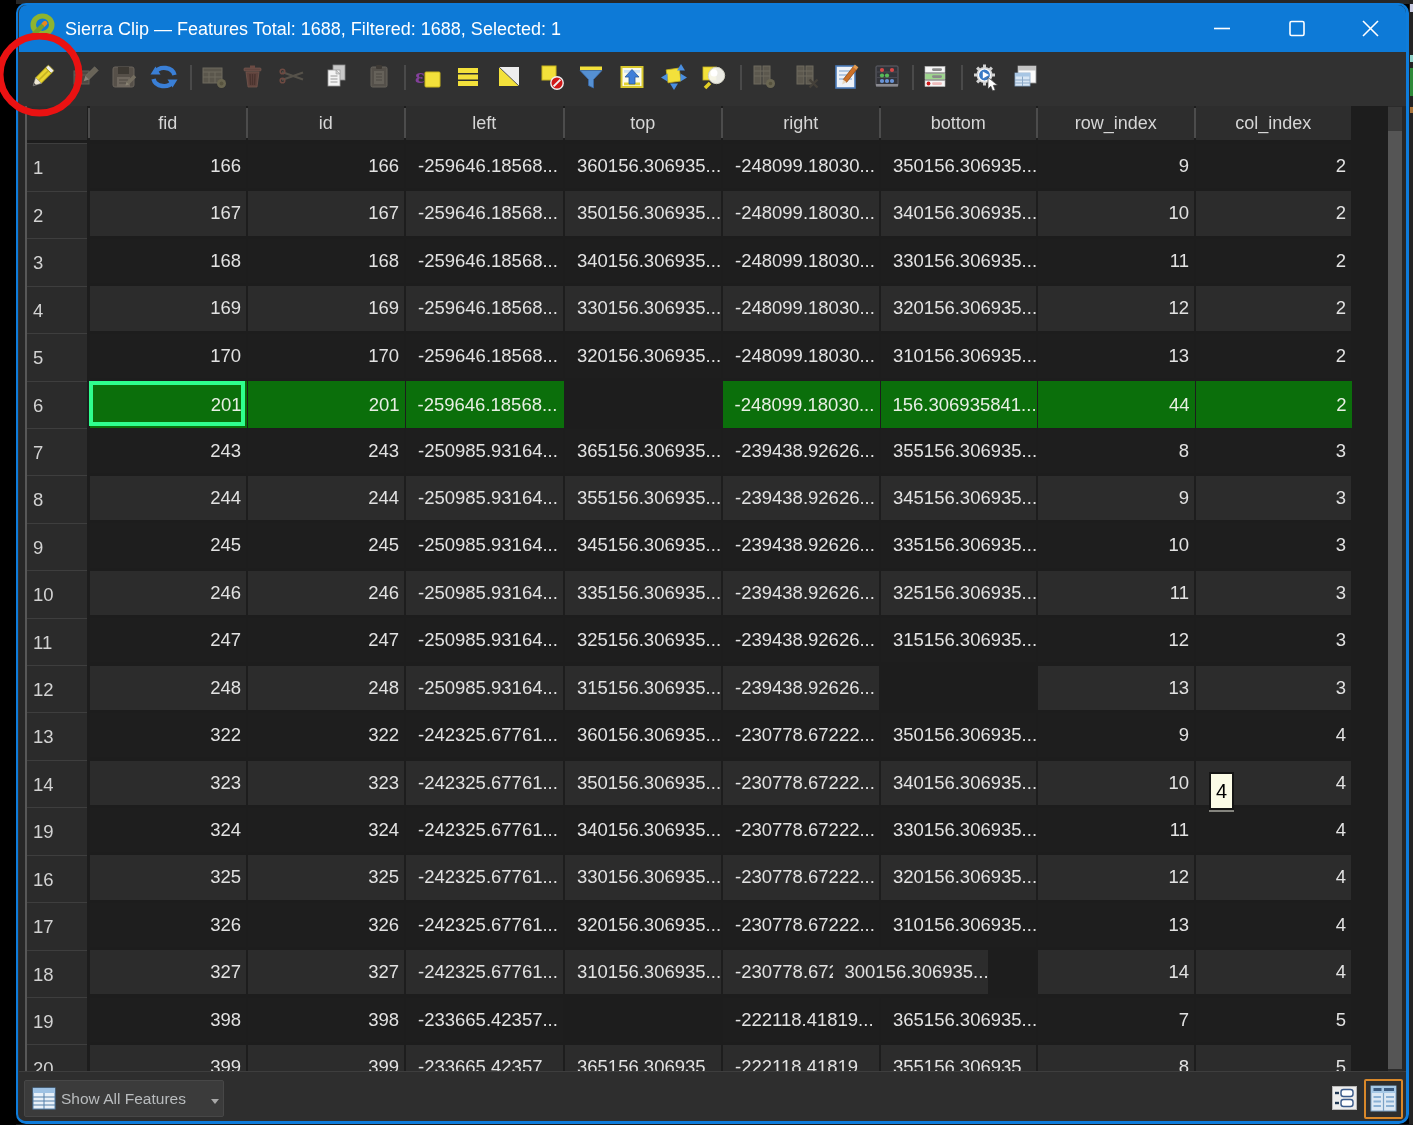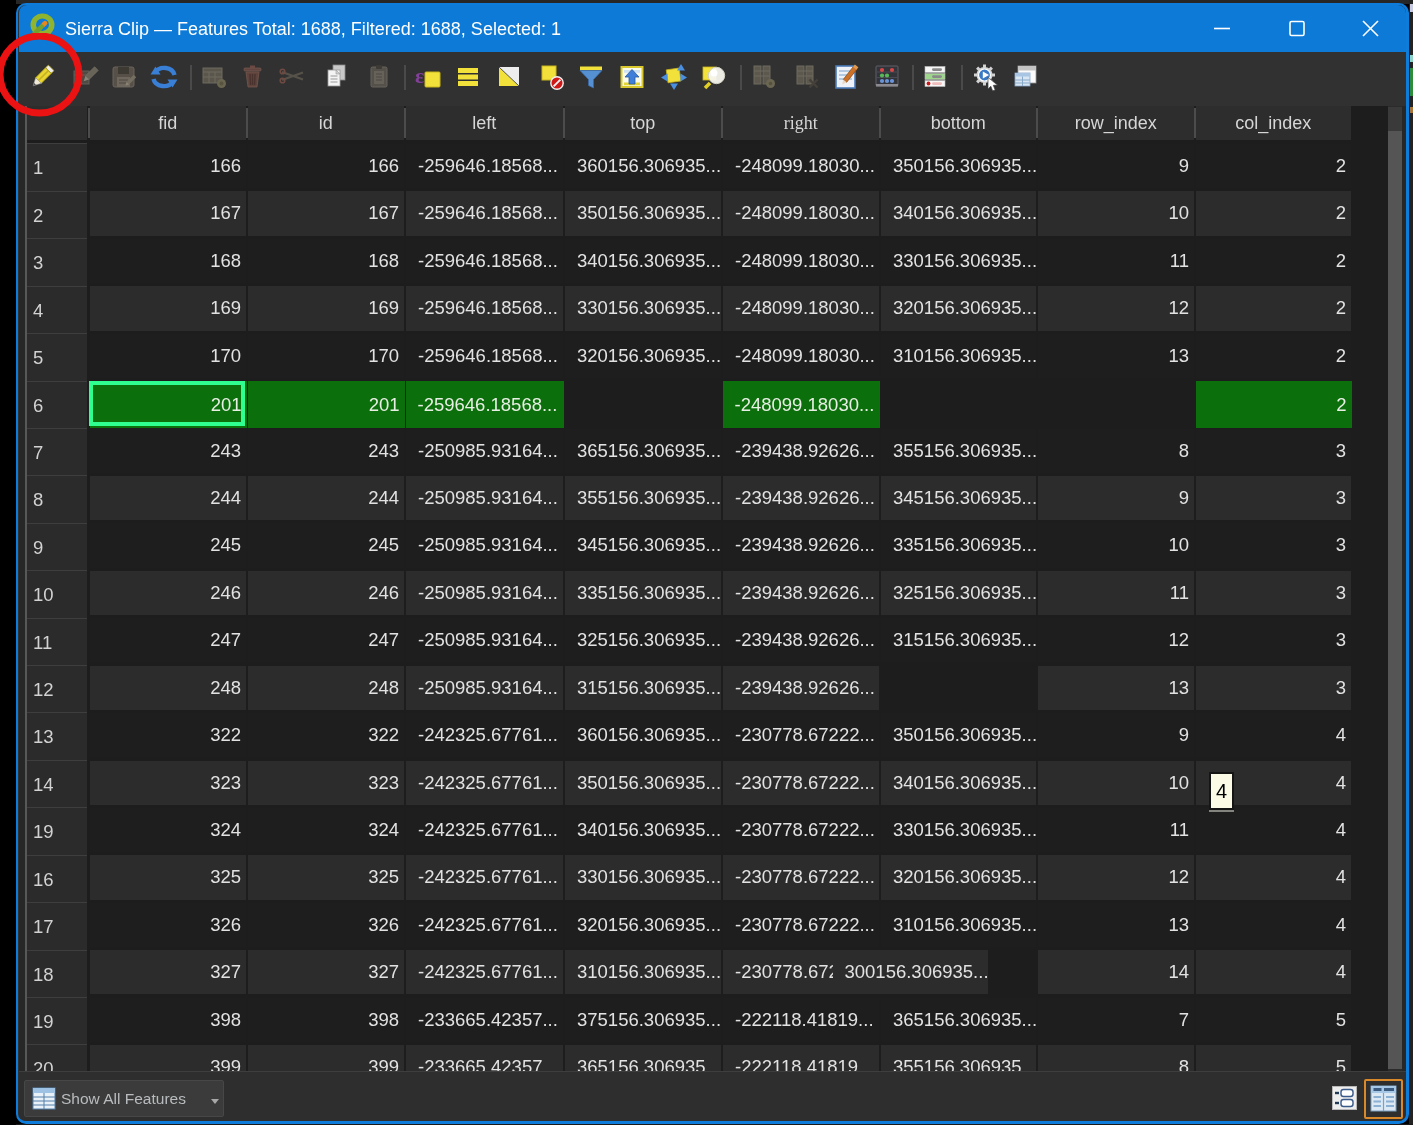--- a/index.html
+++ b/index.html
@@ -231,21 +231,21 @@
 <div style="left:961px;top:65px;width:2px;height:25px;background:#4a4a4a"></div>
 <div style="left:18.5px;top:106px;width:1387.5px;height:964.5px;background:#1d1d1d;overflow:hidden;">
 <div style="left:0px;top:0;width:6.5px;height:964.5px;background:#272727"></div>
 <div style="left:6.5px;top:0;width:1.5px;height:964.5px;background:#585858"></div>
 <div style="left:1382.5px;top:0;width:5px;height:964.5px;background:#272727"></div>
 <div style="position:absolute;left:8.5px;top:0.0px;width:59.5px;height:34.0px;background:#2d2d2d;color:#e2e2e2;text-align:right;padding-right:5px;line-height:34.0px;box-sizing:border-box;overflow:hidden;white-space:nowrap;"></div>
 <div style="position:absolute;left:71.0px;top:0.0px;width:156.5px;height:34.0px;background:#2d2d2d;color:#d6d6d6;text-align:left;padding-left:0px;line-height:34.0px;box-sizing:border-box;overflow:hidden;white-space:nowrap;text-align:center;font-size:18px;">fid</div>
 <div style="position:absolute;left:229.0px;top:0.0px;width:156.5px;height:34.0px;background:#2d2d2d;color:#d6d6d6;text-align:left;padding-left:0px;line-height:34.0px;box-sizing:border-box;overflow:hidden;white-space:nowrap;text-align:center;font-size:18px;">id</div>
 <div style="position:absolute;left:387.0px;top:0.0px;width:157.5px;height:34.0px;background:#2d2d2d;color:#d6d6d6;text-align:left;padding-left:0px;line-height:34.0px;box-sizing:border-box;overflow:hidden;white-space:nowrap;text-align:center;font-size:18px;">left</div>
 <div style="position:absolute;left:546.0px;top:0.0px;width:156.5px;height:34.0px;background:#2d2d2d;color:#d6d6d6;text-align:left;padding-left:0px;line-height:34.0px;box-sizing:border-box;overflow:hidden;white-space:nowrap;text-align:center;font-size:18px;">top</div>
-<div style="position:absolute;left:704.0px;top:0.0px;width:156.5px;height:34.0px;background:#2d2d2d;color:#d6d6d6;text-align:left;padding-left:0px;line-height:34.0px;box-sizing:border-box;overflow:hidden;white-space:nowrap;text-align:center;font-size:18px;font-family:Liberation Serif, serif;">right</div>
+<div style="position:absolute;left:704.0px;top:0.0px;width:156.5px;height:34.0px;background:#2d2d2d;color:#d6d6d6;text-align:left;padding-left:0px;line-height:34.0px;box-sizing:border-box;overflow:hidden;white-space:nowrap;text-align:center;font-size:18px;">right</div>
 <div style="position:absolute;left:862.0px;top:0.0px;width:155.5px;height:34.0px;background:#2d2d2d;color:#d6d6d6;text-align:left;padding-left:0px;line-height:34.0px;box-sizing:border-box;overflow:hidden;white-space:nowrap;text-align:center;font-size:18px;">bottom</div>
 <div style="position:absolute;left:1019.0px;top:0.0px;width:156.5px;height:34.0px;background:#2d2d2d;color:#d6d6d6;text-align:left;padding-left:0px;line-height:34.0px;box-sizing:border-box;overflow:hidden;white-space:nowrap;text-align:center;font-size:18px;">row_index</div>
 <div style="position:absolute;left:1177.0px;top:0.0px;width:155.5px;height:34.0px;background:#2d2d2d;color:#d6d6d6;text-align:left;padding-left:0px;line-height:34.0px;box-sizing:border-box;overflow:hidden;white-space:nowrap;text-align:center;font-size:18px;">col_index</div>
 <div style="left:69.5px;top:2px;width:1.5px;height:30px;background:#4c4c4c"></div>
 <div style="left:227.5px;top:2px;width:1.5px;height:30px;background:#4c4c4c"></div>
 <div style="left:385.5px;top:2px;width:1.5px;height:30px;background:#4c4c4c"></div>
 <div style="left:544.5px;top:2px;width:1.5px;height:30px;background:#4c4c4c"></div>
 <div style="left:702.5px;top:2px;width:1.5px;height:30px;background:#4c4c4c"></div>
 <div style="left:860.5px;top:2px;width:1.5px;height:30px;background:#4c4c4c"></div>
 <div style="left:1017.5px;top:2px;width:1.5px;height:30px;background:#4c4c4c"></div>
@@ -294,20 +294,22 @@
 <div style="position:absolute;left:546.5px;top:227.7px;width:156.0px;height:44.3px;background:#1e1e1e;color:#e2e2e2;text-align:left;padding-left:12px;line-height:44.3px;box-sizing:border-box;overflow:hidden;white-space:nowrap;">320156.306935...</div>
 <div style="position:absolute;left:704.5px;top:227.7px;width:156.0px;height:44.3px;background:#1e1e1e;color:#e2e2e2;text-align:left;padding-left:12px;line-height:44.3px;box-sizing:border-box;overflow:hidden;white-space:nowrap;">-248099.18030...</div>
 <div style="position:absolute;left:862.5px;top:227.7px;width:155.0px;height:44.3px;background:#1e1e1e;color:#e2e2e2;text-align:left;padding-left:12px;line-height:44.3px;box-sizing:border-box;overflow:hidden;white-space:nowrap;">310156.306935...</div>
 <div style="position:absolute;left:1019.5px;top:227.7px;width:156.0px;height:44.3px;background:#1e1e1e;color:#e2e2e2;text-align:right;padding-right:5px;line-height:44.3px;box-sizing:border-box;overflow:hidden;white-space:nowrap;">13</div>
 <div style="position:absolute;left:1177.5px;top:227.7px;width:155.0px;height:44.3px;background:#1e1e1e;color:#e2e2e2;text-align:right;padding-right:5px;line-height:44.3px;box-sizing:border-box;overflow:hidden;white-space:nowrap;">2</div>
 <div style="left:8.5px;top:274.5px;width:59.5px;height:47.42px;border-top:1px solid #3e3e3e;color:#d2d2d2;padding-left:6px;line-height:47.42px;">6</div>
 <div style="position:absolute;left:71.0px;top:274.5px;width:157.0px;height:47.4px;background:#0b6f0b;color:#e8efe4;text-align:right;padding-right:5px;line-height:47.4px;box-sizing:border-box;overflow:hidden;white-space:nowrap;">201</div>
 <div style="position:absolute;left:229.0px;top:274.5px;width:157.0px;height:47.4px;background:#0b6f0b;color:#e8efe4;text-align:right;padding-right:5px;line-height:47.4px;box-sizing:border-box;overflow:hidden;white-space:nowrap;">201</div>
 <div style="position:absolute;left:387.0px;top:274.5px;width:158.0px;height:47.4px;background:#0b6f0b;color:#e8efe4;text-align:left;padding-left:12px;line-height:47.4px;box-sizing:border-box;overflow:hidden;white-space:nowrap;">-259646.18568...</div>
 <div style="position:absolute;left:704.0px;top:274.5px;width:157.0px;height:47.4px;background:#0b6f0b;color:#e8efe4;text-align:left;padding-left:12px;line-height:47.4px;box-sizing:border-box;overflow:hidden;white-space:nowrap;">-248099.18030...</div>
+<div style="position:absolute;left:862.0px;top:274.5px;width:156.0px;height:47.4px;background:#0b6f0b;color:#e8efe4;text-align:left;padding-left:12px;line-height:47.4px;box-sizing:border-box;overflow:hidden;white-space:nowrap;">156.306935841...</div>
+<div style="position:absolute;left:1019.0px;top:274.5px;width:157.0px;height:47.4px;background:#0b6f0b;color:#e8efe4;text-align:right;padding-right:5px;line-height:47.4px;box-sizing:border-box;overflow:hidden;white-space:nowrap;">44</div>
 <div style="position:absolute;left:1177.0px;top:274.5px;width:156.0px;height:47.4px;background:#0b6f0b;color:#e8efe4;text-align:right;padding-right:5px;line-height:47.4px;box-sizing:border-box;overflow:hidden;white-space:nowrap;">2</div>
 <div style="left:8.5px;top:321.9px;width:59.5px;height:47.42px;border-top:1px solid #3e3e3e;color:#d2d2d2;padding-left:6px;line-height:47.42px;">7</div>
 <div style="position:absolute;left:71.5px;top:322.5px;width:156.0px;height:44.3px;background:#1e1e1e;color:#e2e2e2;text-align:right;padding-right:5px;line-height:44.3px;box-sizing:border-box;overflow:hidden;white-space:nowrap;">243</div>
 <div style="position:absolute;left:229.5px;top:322.5px;width:156.0px;height:44.3px;background:#1e1e1e;color:#e2e2e2;text-align:right;padding-right:5px;line-height:44.3px;box-sizing:border-box;overflow:hidden;white-space:nowrap;">243</div>
 <div style="position:absolute;left:387.5px;top:322.5px;width:157.0px;height:44.3px;background:#1e1e1e;color:#e2e2e2;text-align:left;padding-left:12px;line-height:44.3px;box-sizing:border-box;overflow:hidden;white-space:nowrap;">-250985.93164...</div>
 <div style="position:absolute;left:546.5px;top:322.5px;width:156.0px;height:44.3px;background:#1e1e1e;color:#e2e2e2;text-align:left;padding-left:12px;line-height:44.3px;box-sizing:border-box;overflow:hidden;white-space:nowrap;">365156.306935...</div>
 <div style="position:absolute;left:704.5px;top:322.5px;width:156.0px;height:44.3px;background:#1e1e1e;color:#e2e2e2;text-align:left;padding-left:12px;line-height:44.3px;box-sizing:border-box;overflow:hidden;white-space:nowrap;">-239438.92626...</div>
 <div style="position:absolute;left:862.5px;top:322.5px;width:155.0px;height:44.3px;background:#1e1e1e;color:#e2e2e2;text-align:left;padding-left:12px;line-height:44.3px;box-sizing:border-box;overflow:hidden;white-space:nowrap;">355156.306935...</div>
 <div style="position:absolute;left:1019.5px;top:322.5px;width:156.0px;height:44.3px;background:#1e1e1e;color:#e2e2e2;text-align:right;padding-right:5px;line-height:44.3px;box-sizing:border-box;overflow:hidden;white-space:nowrap;">8</div>
 <div style="position:absolute;left:1177.5px;top:322.5px;width:155.0px;height:44.3px;background:#1e1e1e;color:#e2e2e2;text-align:right;padding-right:5px;line-height:44.3px;box-sizing:border-box;overflow:hidden;white-space:nowrap;">3</div>
@@ -406,21 +408,20 @@
 <div style="position:absolute;left:387.5px;top:844.1px;width:157.0px;height:44.3px;background:#2c2c2c;color:#e2e2e2;text-align:left;padding-left:12px;line-height:44.3px;box-sizing:border-box;overflow:hidden;white-space:nowrap;">-242325.67761...</div>
 <div style="position:absolute;left:546.5px;top:844.1px;width:156.0px;height:44.3px;background:#2c2c2c;color:#e2e2e2;text-align:left;padding-left:12px;line-height:44.3px;box-sizing:border-box;overflow:hidden;white-space:nowrap;">310156.306935...</div>
 <div style="position:absolute;left:704.5px;top:844.1px;width:156.0px;height:44.3px;background:#2c2c2c;color:#e2e2e2;text-align:left;padding-left:12px;line-height:44.3px;box-sizing:border-box;overflow:hidden;white-space:nowrap;">-230778.67222...</div>
 <div style="position:absolute;left:814px;top:844.1px;width:155.0px;height:44.3px;background:#2c2c2c;color:#e2e2e2;text-align:left;padding-left:12px;line-height:44.3px;box-sizing:border-box;overflow:hidden;white-space:nowrap;">300156.306935...</div>
 <div style="position:absolute;left:1019.5px;top:844.1px;width:156.0px;height:44.3px;background:#2c2c2c;color:#e2e2e2;text-align:right;padding-right:5px;line-height:44.3px;box-sizing:border-box;overflow:hidden;white-space:nowrap;">14</div>
 <div style="position:absolute;left:1177.5px;top:844.1px;width:155.0px;height:44.3px;background:#2c2c2c;color:#e2e2e2;text-align:right;padding-right:5px;line-height:44.3px;box-sizing:border-box;overflow:hidden;white-space:nowrap;">4</div>
 <div style="left:8.5px;top:891.0px;width:59.5px;height:47.42px;border-top:1px solid #3e3e3e;color:#d2d2d2;padding-left:6px;line-height:47.42px;">19</div>
 <div style="position:absolute;left:71.5px;top:891.6px;width:156.0px;height:44.3px;background:#1e1e1e;color:#e2e2e2;text-align:right;padding-right:5px;line-height:44.3px;box-sizing:border-box;overflow:hidden;white-space:nowrap;">398</div>
 <div style="position:absolute;left:229.5px;top:891.6px;width:156.0px;height:44.3px;background:#1e1e1e;color:#e2e2e2;text-align:right;padding-right:5px;line-height:44.3px;box-sizing:border-box;overflow:hidden;white-space:nowrap;">398</div>
 <div style="position:absolute;left:387.5px;top:891.6px;width:157.0px;height:44.3px;background:#1e1e1e;color:#e2e2e2;text-align:left;padding-left:12px;line-height:44.3px;box-sizing:border-box;overflow:hidden;white-space:nowrap;">-233665.42357...</div>
-<div style="position:absolute;left:546.5px;top:891.6px;width:156.0px;height:44.3px;background:#1e1e1e;color:#e2e2e2;text-align:left;padding-left:12px;line-height:44.3px;box-sizing:border-box;overflow:hidden;white-space:nowrap;">375156.306935...</div>
 <div style="position:absolute;left:704.5px;top:891.6px;width:156.0px;height:44.3px;background:#1e1e1e;color:#e2e2e2;text-align:left;padding-left:12px;line-height:44.3px;box-sizing:border-box;overflow:hidden;white-space:nowrap;">-222118.41819...</div>
 <div style="position:absolute;left:862.5px;top:891.6px;width:155.0px;height:44.3px;background:#1e1e1e;color:#e2e2e2;text-align:left;padding-left:12px;line-height:44.3px;box-sizing:border-box;overflow:hidden;white-space:nowrap;">365156.306935...</div>
 <div style="position:absolute;left:1019.5px;top:891.6px;width:156.0px;height:44.3px;background:#1e1e1e;color:#e2e2e2;text-align:right;padding-right:5px;line-height:44.3px;box-sizing:border-box;overflow:hidden;white-space:nowrap;">7</div>
 <div style="position:absolute;left:1177.5px;top:891.6px;width:155.0px;height:44.3px;background:#1e1e1e;color:#e2e2e2;text-align:right;padding-right:5px;line-height:44.3px;box-sizing:border-box;overflow:hidden;white-space:nowrap;">5</div>
 <div style="left:8.5px;top:938.4px;width:59.5px;height:47.42px;border-top:1px solid #3e3e3e;color:#d2d2d2;padding-left:6px;line-height:47.42px;">20</div>
 <div style="position:absolute;left:71.5px;top:939.0px;width:156.0px;height:44.3px;background:#2c2c2c;color:#e2e2e2;text-align:right;padding-right:5px;line-height:44.3px;box-sizing:border-box;overflow:hidden;white-space:nowrap;">399</div>
 <div style="position:absolute;left:229.5px;top:939.0px;width:156.0px;height:44.3px;background:#2c2c2c;color:#e2e2e2;text-align:right;padding-right:5px;line-height:44.3px;box-sizing:border-box;overflow:hidden;white-space:nowrap;">399</div>
 <div style="position:absolute;left:387.5px;top:939.0px;width:157.0px;height:44.3px;background:#2c2c2c;color:#e2e2e2;text-align:left;padding-left:12px;line-height:44.3px;box-sizing:border-box;overflow:hidden;white-space:nowrap;">-233665.42357...</div>
 <div style="position:absolute;left:546.5px;top:939.0px;width:156.0px;height:44.3px;background:#2c2c2c;color:#e2e2e2;text-align:left;padding-left:12px;line-height:44.3px;box-sizing:border-box;overflow:hidden;white-space:nowrap;">365156.306935...</div>
 <div style="position:absolute;left:704.5px;top:939.0px;width:156.0px;height:44.3px;background:#2c2c2c;color:#e2e2e2;text-align:left;padding-left:12px;line-height:44.3px;box-sizing:border-box;overflow:hidden;white-space:nowrap;">-222118.41819...</div>

